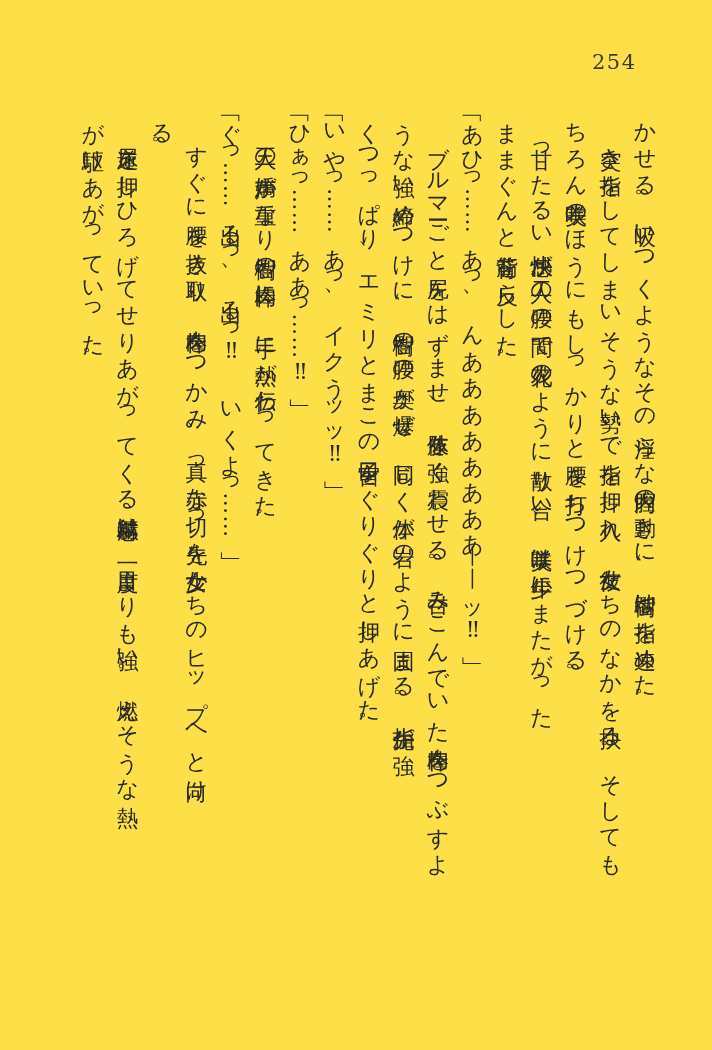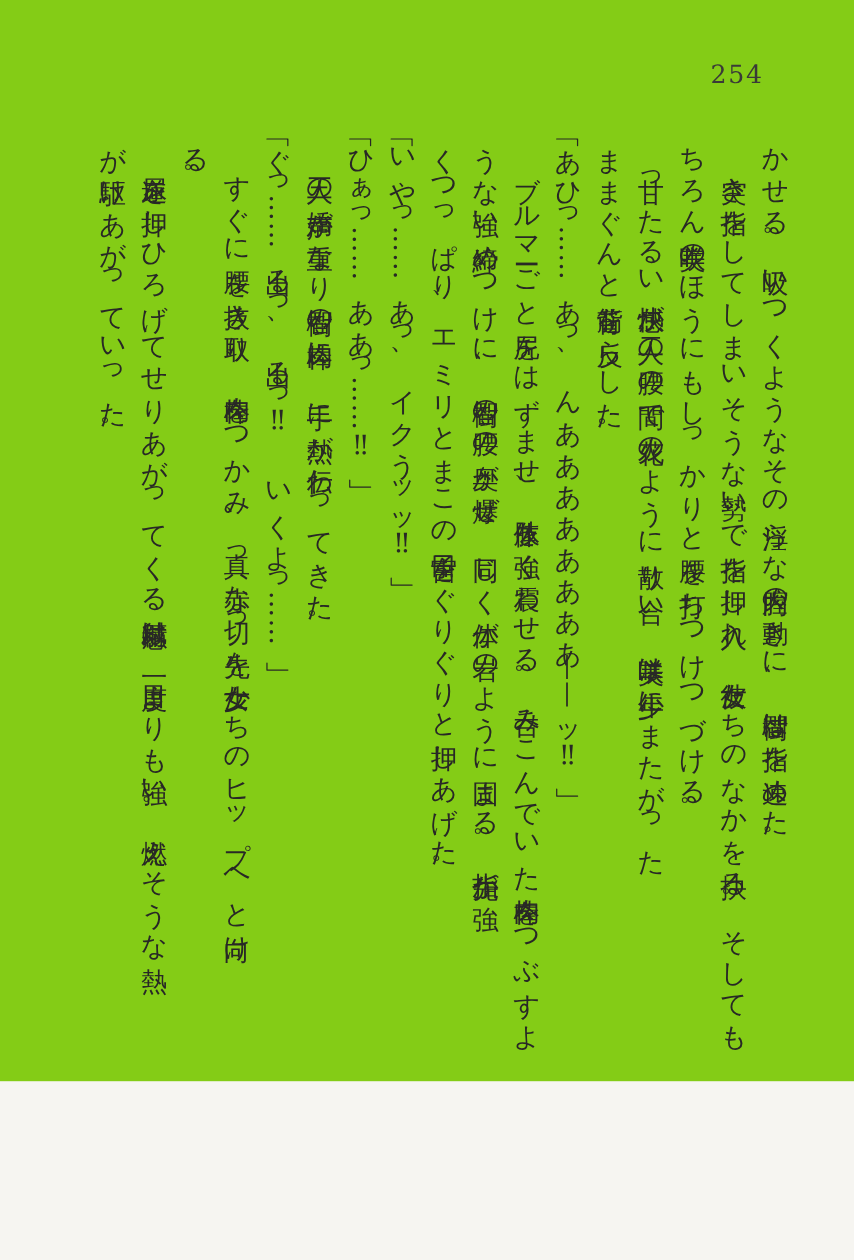--- a/index.html
+++ b/index.html
@@ -6,22 +6,22 @@
     margin: 0;
     padding: 0;
     width: 712px;
     height: 1050px;
     overflow: hidden;
     background: #f6f5f1;
   }
   .page {
     position: relative;
     width: 712px;
-    height: 901px;
-    background: #84cc16;
+    height: 1050px;
+    background: #fde047;
     font-family: "DejaVu Serif", "Liberation Serif", serif;
     color: #282826;
   }
   .page-number {
     position: absolute;
     top: 50px;
     left: 592px;
     font-size: 21px;
     letter-spacing: 1.5px;
     color: #3a3a38;

